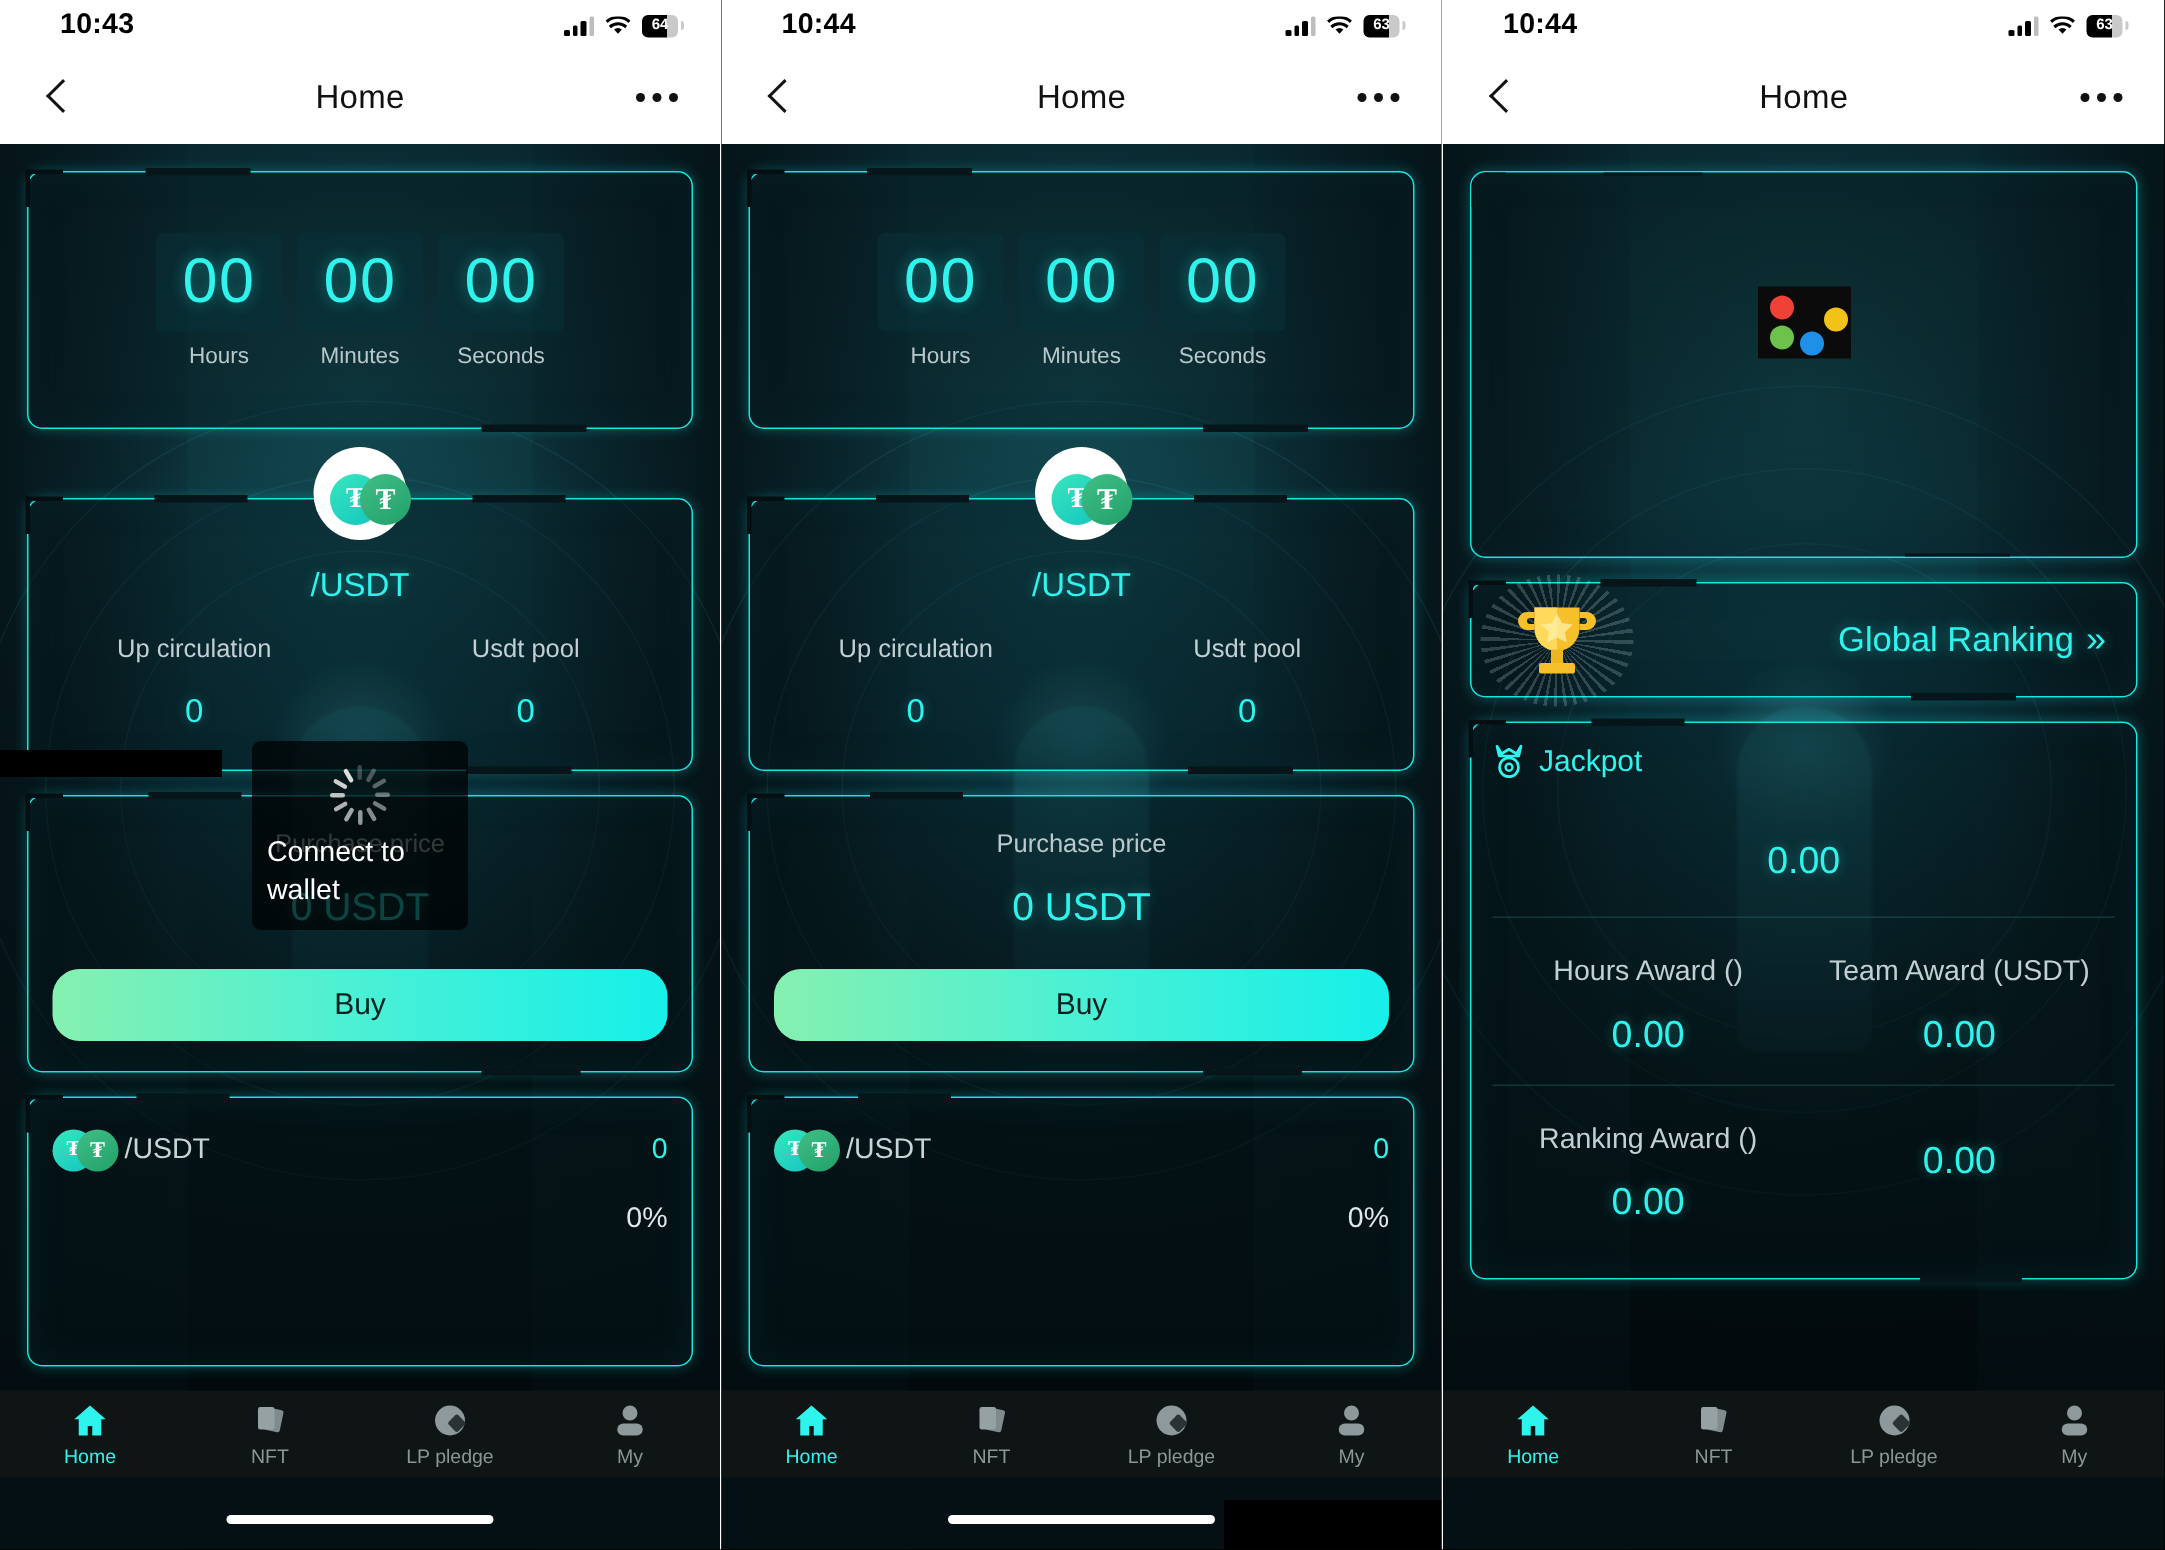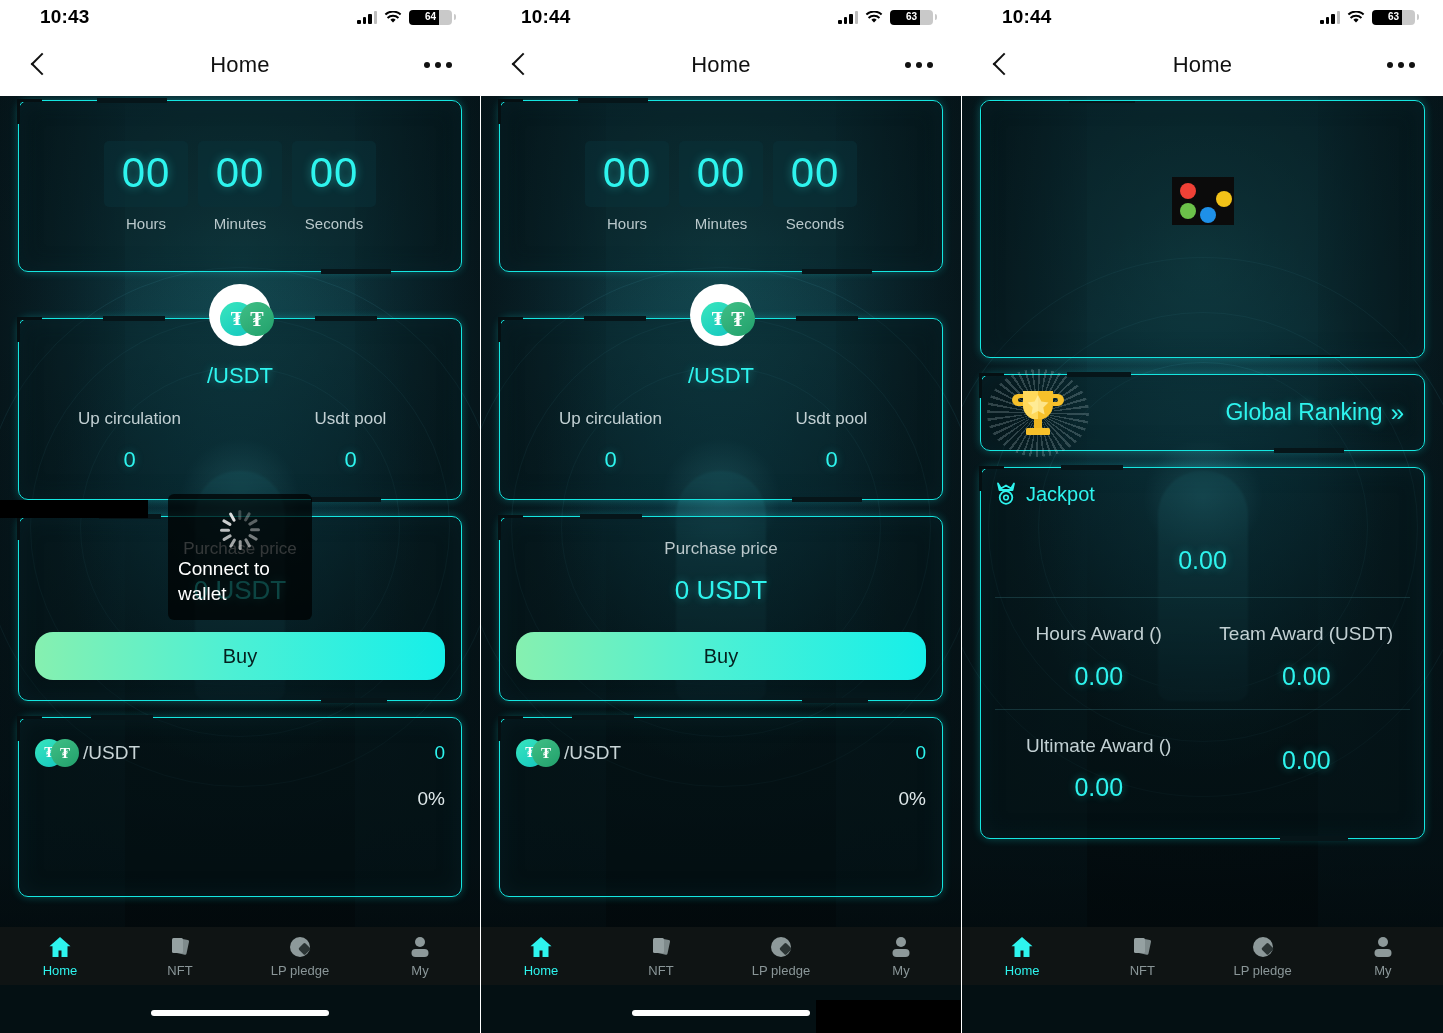--- a/index.html
+++ b/index.html
@@ -32,21 +32,21 @@
   .clock { font-size: 19px; font-weight: bold; color: #000; letter-spacing: .2px; }
   .status-right { display: flex; align-items: center; gap: 7px; }
   .sig { display: flex; align-items: flex-end; gap: 2px; height: 13px; }
   .sig i { display: block; width: 3.5px; background: #000; border-radius: 1px; }
   .sig i:nth-child(1){height:4px}
   .sig i:nth-child(2){height:7px}
   .sig i:nth-child(3){height:10px}
   .sig i:nth-child(4){height:13px; background:#bdbdbd}
   .wifi { width: 18px; height: 13px; position: relative; }
   .batt {
-    width: 43px; height: 15px; border-radius: 4px; background: #000;
+    width: 24px; height: 15px; border-radius: 4px; background: #000;
     display: flex; align-items: center; justify-content: center;
     position: relative;
   }
   .batt span { font-size: 10px; font-weight: bold; color: #fff; line-height: 1; }
   .batt::after {
     content: ""; position: absolute; right: -4px; top: 4px;
     width: 2.5px; height: 6px; background: #c9c9c9; border-radius: 0 2px 2px 0;
   }
   .batt.partial { background: linear-gradient(90deg,#000 0 70%, #c9c9c9 70% 100%); }
 
@@ -101,21 +101,21 @@
     border-radius: 44px 44px 12px 12px;
     filter: blur(1.2px);
   }
   .bg-art .glow {
     position: absolute; left: 50%; top: 36%;
     transform: translateX(-50%);
     width: 130px; height: 130px; border-radius: 50%;
     background: radial-gradient(circle, rgba(120,235,245,.30), rgba(120,235,245,0) 65%);
   }
 
-  .scroll { position: absolute; inset: 0; padding: 4px 18px 0 18px; }
+  .scroll { position: absolute; inset: 0; padding: 18px 18px 0 18px; }
 
   
   .hud {
     position: relative;
     border: 1.6px solid #15e6e0;
     border-radius: 10px;
     background: rgba(5,22,27,.34);
     box-shadow: 0 0 9px rgba(21,230,224,.30), inset 0 0 22px rgba(8,40,48,.45);
     margin-bottom: 16px;
   }
@@ -720,21 +720,21 @@
               <div class="v">0.00</div>
             </div>
             <div class="jp-cell">
               <div class="k">Team Award (USDT)</div>
               <div class="v">0.00</div>
             </div>
           </div>
 
           <div class="jp-grid last">
             <div class="jp-cell">
-              <div class="k">Ultimate Award ()</div>
+              <div class="k">Ranking Award ()</div>
               <div class="v">0.00</div>
             </div>
             <div class="jp-cell">
               <div class="v">0.00</div>
             </div>
           </div>
         </div>
       </div>
 
       <div class="tabbar">

